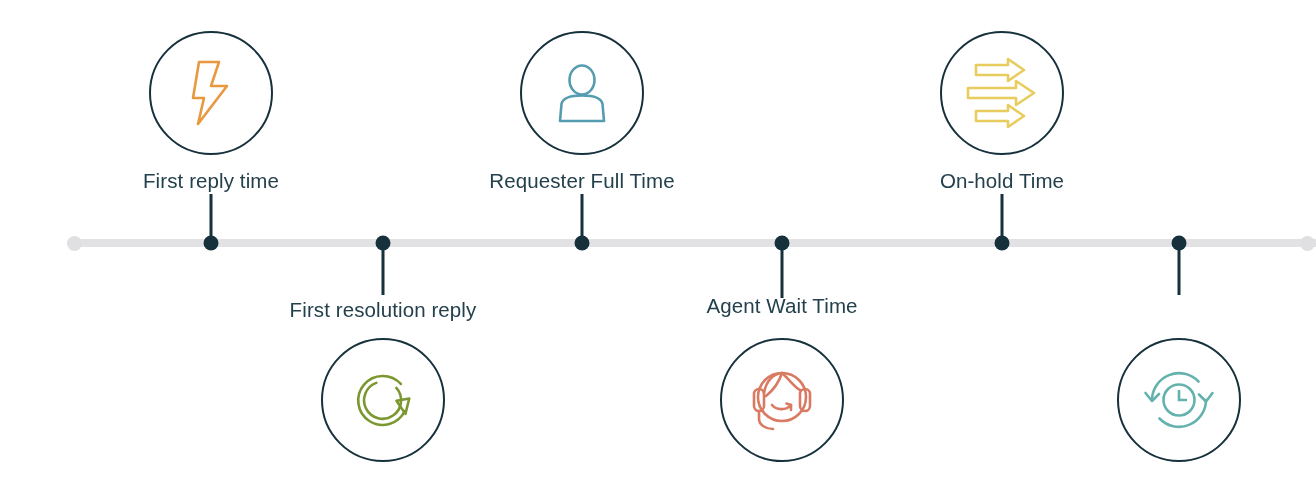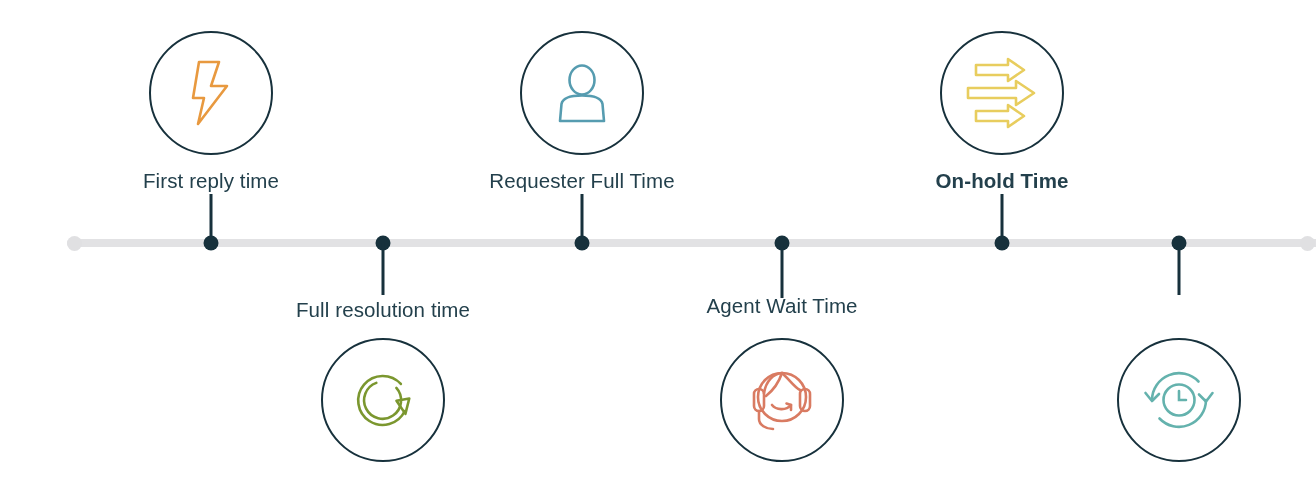--- a/index.html
+++ b/index.html
@@ -91,21 +91,21 @@
         <path d="M32 4 H16 L10 40 H21 L15 66 L44 28 H28 L36 4 Z" fill="none" stroke="#e8993f" stroke-width="2.6" stroke-linejoin="round" stroke-linecap="round"></path>
       </svg>
     </span>
   </div>
   <div class="node-label" style="left:170px; top:169px;">First reply time</div>
   <div class="stem" style="left:170px; top:194px; height:50px;"></div>
   <div class="node-dot" style="left:170px;"></div>
 
   <div class="node-dot" style="left:342px;"></div>
   <div class="stem" style="left:342px; top:243px; height:52px;"></div>
-  <div class="node-label" style="left:342px; top:298px;">Full resolution time</div>
+  <div class="node-label" style="left:342px; top:298px;">First resolution reply</div>
   <div class="icon-circle" style="left:342px; top:338px;">
     <span>
       <svg width="78" height="78" viewBox="0 0 78 78">
         <path d="M57 39 A18.5 18.5 0 1 1 45.5 21.8" fill="none" stroke="#7b972f" stroke-width="2.6" stroke-linecap="round" transform="rotate(-42 39 39)"></path>
         <path d="M63 39 A24.5 24.5 0 1 0 47.8 61.8" fill="none" stroke="#7b972f" stroke-width="2.6" stroke-linecap="round" transform="rotate(-42 39 39)"></path>
         <path d="M53.5 38.5 L66.5 38.5 L60 53 Z" fill="none" stroke="#7b972f" stroke-width="2.6" stroke-linejoin="round" transform="rotate(-10 60 45)"></path>
       </svg>
     </span>
   </div>
 
@@ -141,21 +141,21 @@
 
   <div class="icon-circle" style="left:961px; top:31px;">
     <span>
       <svg width="76" height="72" viewBox="0 0 76 72">
         <path d="M12 8 L44 8 L44 2 L60 13 L44 24 L44 18 L12 18 Z" fill="none" stroke="#e8cd5e" stroke-width="2.6" stroke-linejoin="round"></path>
         <path d="M4 31 L52 31 L52 24 L70 36 L52 48 L52 41 L4 41 Z" fill="none" stroke="#e8cd5e" stroke-width="2.6" stroke-linejoin="round"></path>
         <path d="M12 54 L44 54 L44 48 L60 59 L44 70 L44 64 L12 64 Z" fill="none" stroke="#e8cd5e" stroke-width="2.6" stroke-linejoin="round"></path>
       </svg>
     </span>
   </div>
-  <div class="node-label" style="left:961px; top:169px;font-weight:bold;">On-hold Time</div>
+  <div class="node-label" style="left:961px; top:169px;">On-hold Time</div>
   <div class="stem" style="left:961px; top:194px; height:50px;"></div>
   <div class="node-dot" style="left:961px;"></div>
 
   <div class="node-dot" style="left:1138px;"></div>
   <div class="stem" style="left:1138px; top:243px; height:52px;"></div>
   <div class="icon-circle" style="left:1138px; top:338px;">
     <span>
       <svg width="80" height="80" viewBox="0 0 80 80">
         <circle cx="40" cy="40" r="15.5" fill="none" stroke="#64b2ad" stroke-width="2.6"></circle>
         <path d="M40 31 L40 40 L47 40" fill="none" stroke="#64b2ad" stroke-width="2.6" stroke-linecap="round"></path>

